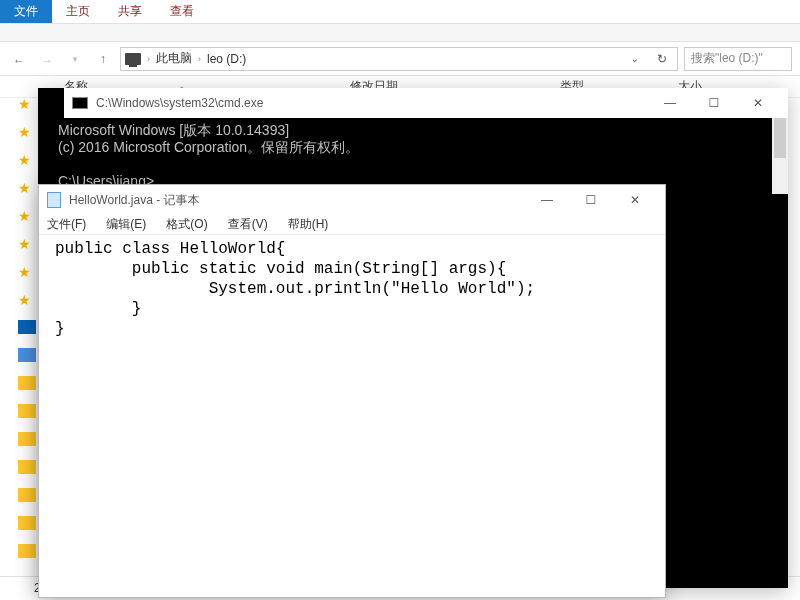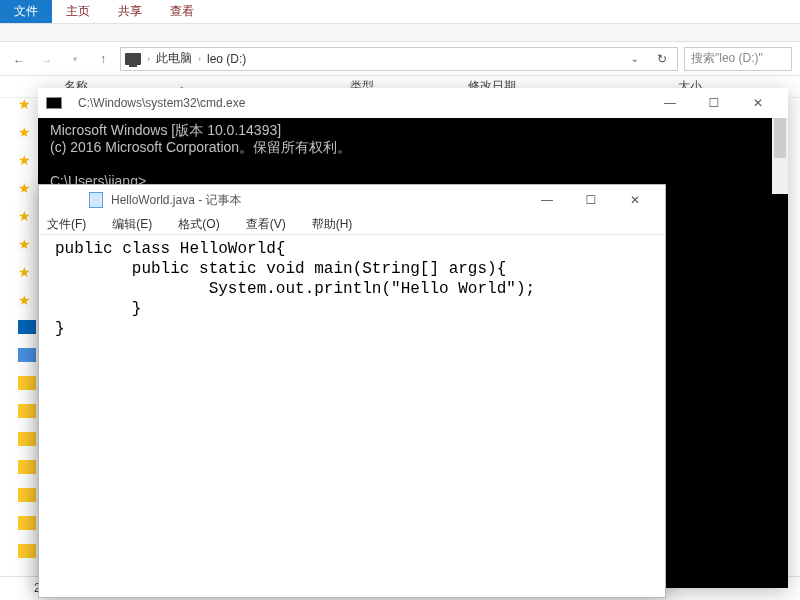--- a/index.html
+++ b/index.html
@@ -38,33 +38,33 @@
 .side-icons div { width: 18px; height: 14px; }
 .ic-star { color: #f7b500; font-size: 14px; }
 .ic-od { background: #0364b8; }
 .ic-pc { background: #4a90e2; }
 .ic-folder { background: #ffca28; }
 
 .statusbar { position: absolute; left: 0; right: 0; bottom: 0; height: 24px; border-top: 1px solid #e1e1e1; background: #fff; padding-left: 34px; display: flex; align-items: center; font-size: 12px; color: #333; }
 
 
 .cmd { position: absolute; left: 38px; top: 88px; width: 750px; height: 500px; background: #000; box-shadow: 0 4px 20px rgba(0,0,0,.25); }
-.cmd-title { height: 30px; background: #fff; display: flex; align-items: center; padding: 0 8px; gap: 16px; font-size: 12px; color: #555; }
+.cmd-title { height: 30px; background: #fff; display: flex; align-items: center; padding: 0 8px; gap: 8px; font-size: 12px; color: #555; margin-left: 26px; }
 .cmd-title .cmd-icon { width: 16px; height: 12px; background: #000; border: 1px solid #888; }
 .winctl { margin-left: auto; display: flex; }
 .winctl span { width: 44px; height: 30px; display: flex; align-items: center; justify-content: center; color: #555; }
-.cmd-body { padding: 4px 12px; font-family: "NSimSun","SimSun","Consolas",monospace; font-size: 14px; color: #c0c0c0; line-height: 17px; white-space: pre; position: relative; }
+.cmd-body { padding: 4px 20px; font-family: "NSimSun","SimSun","Consolas",monospace; font-size: 14px; color: #c0c0c0; line-height: 17px; white-space: pre; position: relative; }
 .cmd-body .scrollbar { position: absolute; right: 0; top: 0; width: 16px; height: 100%; background: #f0f0f0; }
 .cmd-body .scrollbar::before { content: ""; position: absolute; left: 2px; right: 2px; top: 0; height: 40px; background: #cdcdcd; }
 
 
 .notepad { position: absolute; left: 38px; top: 184px; width: 628px; height: 414px; background: #fff; box-shadow: 0 4px 20px rgba(0,0,0,.25); border: 1px solid #b9b9b9; }
-.np-title { height: 30px; background: #fff; display: flex; align-items: center; padding: 0 8px; gap: 8px; font-size: 12px; color: #555; margin-left: 42px; }
+.np-title { height: 30px; background: #fff; display: flex; align-items: center; padding: 0 8px; gap: 8px; font-size: 12px; color: #555; }
 .np-title .np-icon { width: 14px; height: 16px; background: #cfe8ff; border: 1px solid #5aa0e0; }
-.np-menu { height: 20px; display: flex; gap: 26px; padding: 0 8px; font-size: 12px; color: #333; align-items: center; border-bottom: 1px solid #eaeaea; }
+.np-menu { height: 20px; display: flex; gap: 20px; padding: 0 8px; font-size: 12px; color: #333; align-items: center; border-bottom: 1px solid #eaeaea; }
 .np-body { padding: 4px 16px; font-family: "NSimSun","SimSun","Courier New",monospace; font-size: 16px; color: #000; line-height: 20px; white-space: pre; }
 </style>
 </head>
 <body>
 
 <div class="explorer">
   <div class="ribbon">
     <div class="ribbon-tab file">文件</div>
     <div class="ribbon-tab">主页</div>
     <div class="ribbon-tab">共享</div>
@@ -90,22 +90,22 @@
     <div class="search">
       <span>搜索"leo (D:)"</span>
     </div>
   </div>
 
   <div class="cols">
     <div class="col name">
       <span>名称</span>
       <span class="sort">⌃</span>
     </div>
+    <div class="col date">修改日期</div>
     <div class="col type">类型</div>
-    <div class="col date">修改日期</div>
     <div class="col size">大小</div>
   </div>
 
   <div class="side-icons">
     <div class="ic-star">★</div>
     <div class="ic-star">★</div>
     <div class="ic-star">★</div>
     <div class="ic-star">★</div>
     <div class="ic-star">★</div>
     <div class="ic-star">★</div>

